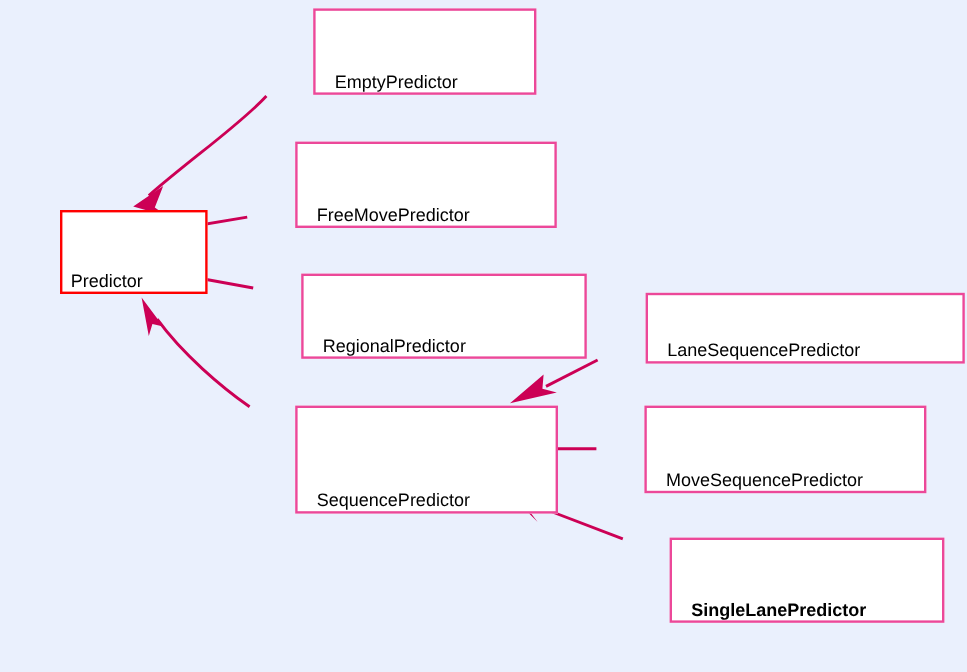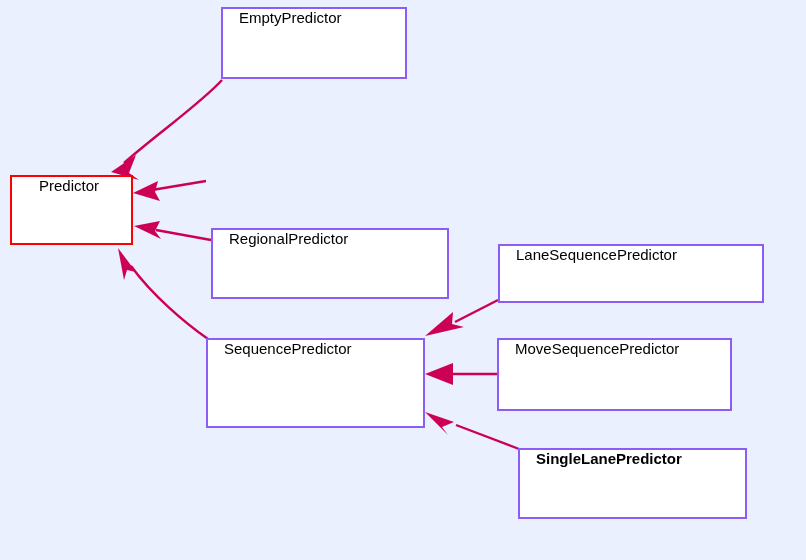--- a/index.html
+++ b/index.html
@@ -23,41 +23,42 @@
     position: absolute;
     left: 0;
     top: 0;
     width: 806px;
     height: 560px;
   }
   .class-node {
     position: absolute;
     box-sizing: border-box;
     background: #ffffff;
-    border: 2px solid #8b5cf6;
+    border: 2px solid #ec4899;
     display: flex;
-    align-items: flex-start;
+    align-items: flex-end;
     justify-content: flex-start;
     z-index: 3;
+    margin-left: 40px;
   }
   .class-node.root-node {
     border-color: #ff0000;
   }
   .class-label {
     font-family: "Liberation Sans", sans-serif;
     font-size: 15px;
     line-height: 17px;
     color: #000000;
     padding-left: 16px;
     padding-right: 14px;
     white-space: nowrap;
     letter-spacing: 0px;
   }
   .class-node.root-node .class-label {
-    padding-left: 27px;
+    padding-left: 7px;
   }
 </style>
 </head>
 <body>
 
 <div id="diagram-root">
 
   <svg id="edge-layer" width="806" height="560" viewBox="0 0 806 560" xmlns="http://www.w3.org/2000/svg">
 
     <g>
@@ -97,20 +98,23 @@
   </svg>
 
   <div class="class-node root-node" style="left:10px; top:175px; width:123px; height:70px;">
     <span class="class-label">Predictor</span>
   </div>
 
   <div class="class-node" style="left:221px; top:7px; width:186px; height:72px;">
     <span class="class-label">EmptyPredictor</span>
   </div>
 
+  <div class="class-node" style="left:206px; top:118px; width:218px; height:72px;">
+    <span class="class-label">FreeMovePredictor</span>
+  </div>
 
   <div class="class-node" style="left:211px; top:228px; width:238px; height:71px;">
     <span class="class-label">RegionalPredictor</span>
   </div>
 
   <div class="class-node" style="left:206px; top:338px; width:219px; height:90px;">
     <span class="class-label">SequencePredictor</span>
   </div>
 
   <div class="class-node" style="left:498px; top:244px; width:266px; height:59px;">

